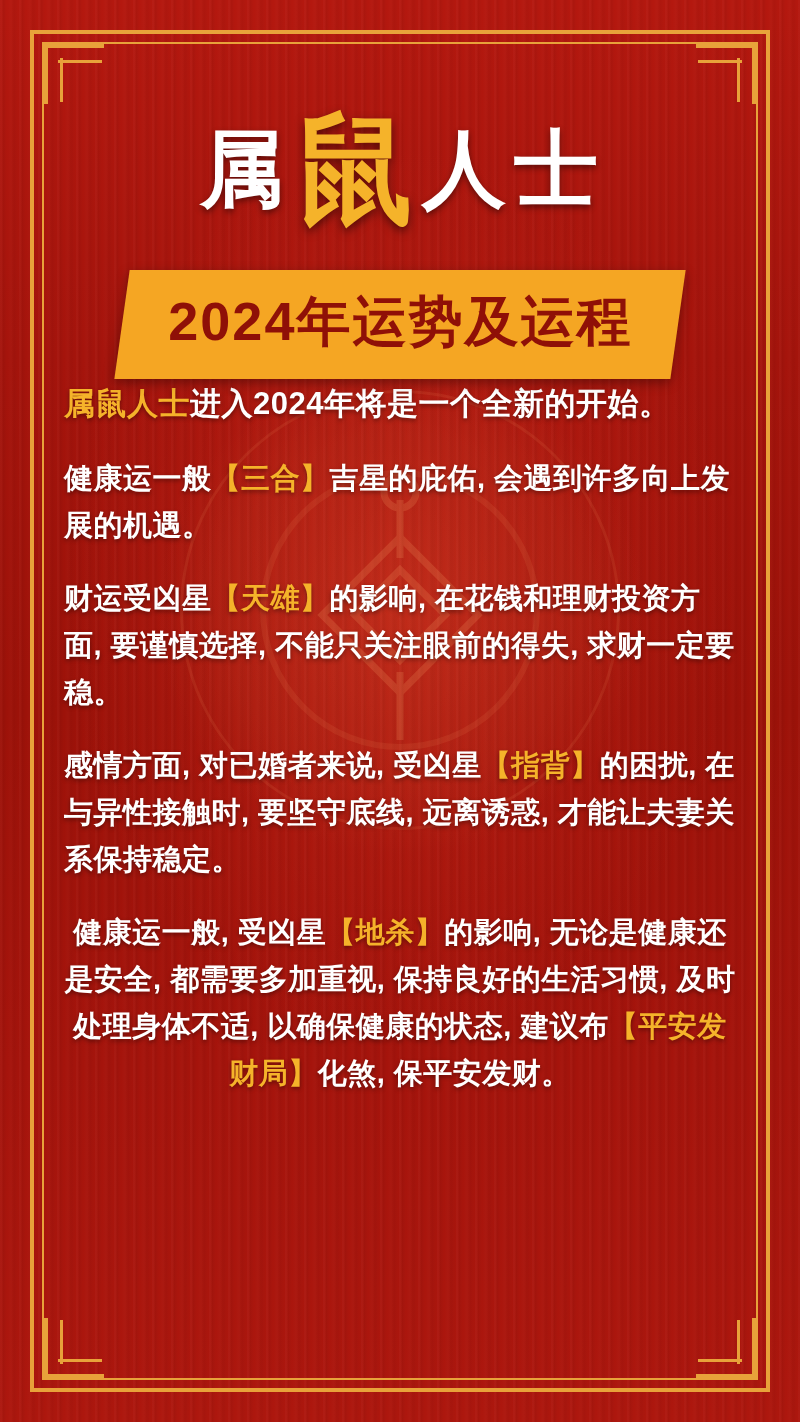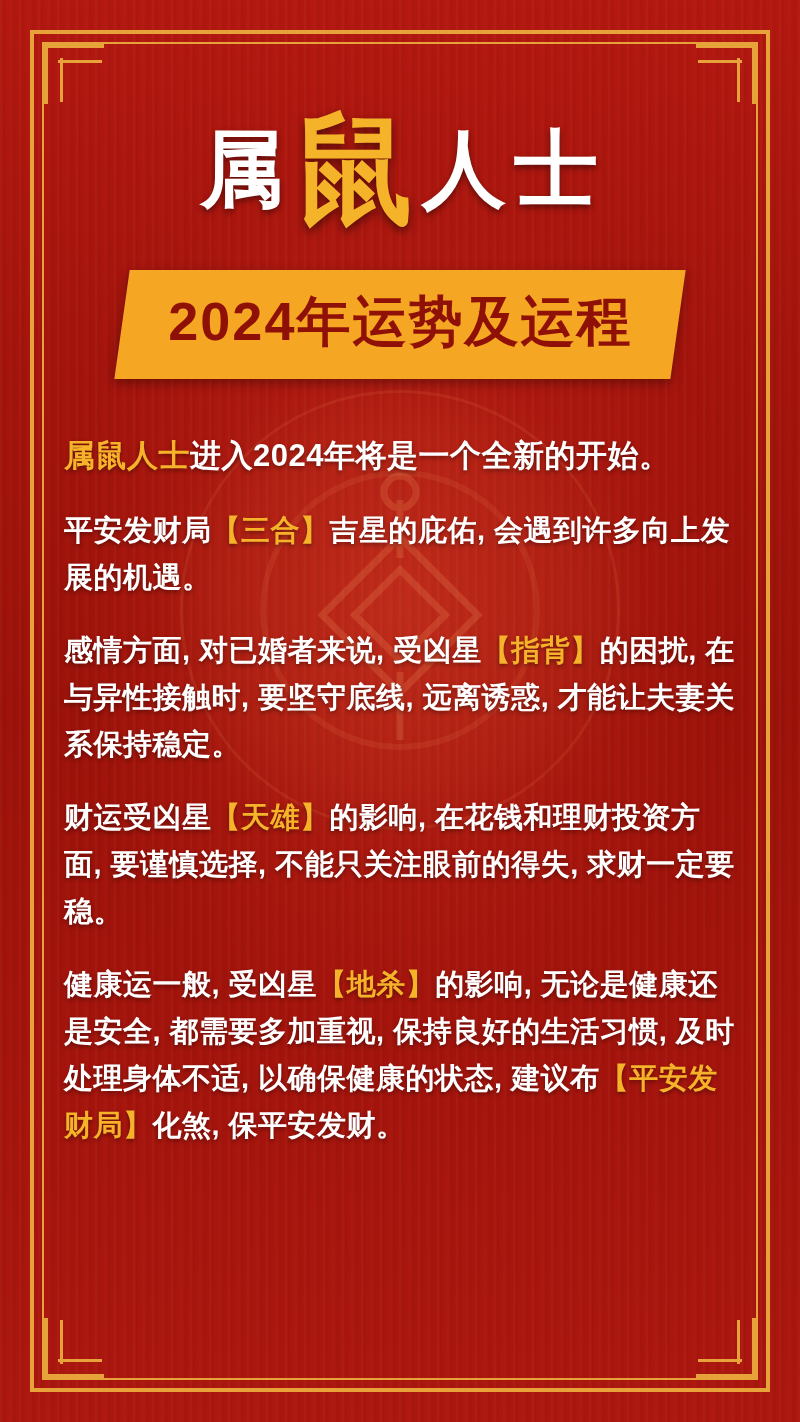--- a/index.html
+++ b/index.html
@@ -153,30 +153,29 @@
     padding: 16px 46px 20px 46px;
     transform: skewX(-8deg);
     box-shadow: 0 4px 12px rgba(0,0,0,0.35);
   }
   .banner span {
     display: inline-block;
     transform: skewX(8deg);
   }
 
   .body-text {
-    margin-top: 52px;
     color: #ffffff;
     font-size: 29px;
     font-weight: bold;
     line-height: 1.62;
     letter-spacing: 0.5px;
     text-shadow: 0 2px 4px rgba(0,0,0,0.4);
   }
   .para { margin-bottom: 26px; }
-  .para:last-child { margin-bottom: 0; }
+  .para:last-child { margin-bottom: 0; text-align: center; }
   .hl { color: #f5b32a; }
 
   .lead { font-size: 31px; }
 </style>
 </head>
 <body>
 
 <div class="poster">
   <div class="grain"></div>
   <div class="medallion"></div>
@@ -229,20 +228,20 @@
     </div>
 
     <div class="banner-wrap">
       <div class="banner">
         <span>2024年运势及运程</span>
       </div>
     </div>
 
     <div class="body-text" id="body-text">
         <div class="para lead"><span class="hl">属鼠人士</span><span>进入2024年将是一个全新的开始。</span></div>
-        <div class="para"><span>平安发财局</span><span class="hl">【三合】</span><span>吉星的庇佑, 会遇到许多向上发展的机遇。</span></div>
+        <div class="para"><span>健康运一般</span><span class="hl">【三合】</span><span>吉星的庇佑, 会遇到许多向上发展的机遇。</span></div>
+        <div class="para"><span>财运受凶星</span><span class="hl">【天雄】</span><span>的影响, 在花钱和理财投资方面, 要谨慎选择, 不能只关注眼前的得失, 求财一定要稳。</span></div>
         <div class="para"><span>感情方面, 对已婚者来说, 受凶星</span><span class="hl">【指背】</span><span>的困扰, 在与异性接触时, 要坚守底线, 远离诱惑, 才能让夫妻关系保持稳定。</span></div>
-        <div class="para"><span>财运受凶星</span><span class="hl">【天雄】</span><span>的影响, 在花钱和理财投资方面, 要谨慎选择, 不能只关注眼前的得失, 求财一定要稳。</span></div>
         <div class="para"><span>健康运一般, 受凶星</span><span class="hl">【地杀】</span><span>的影响, 无论是健康还是安全, 都需要多加重视, 保持良好的生活习惯, 及时处理身体不适, 以确保健康的状态, 建议布</span><span class="hl">【平安发财局】</span><span>化煞, 保平安发财。</span></div>
       </div>
 
   </div>
 </div>
 
 </body></html>

